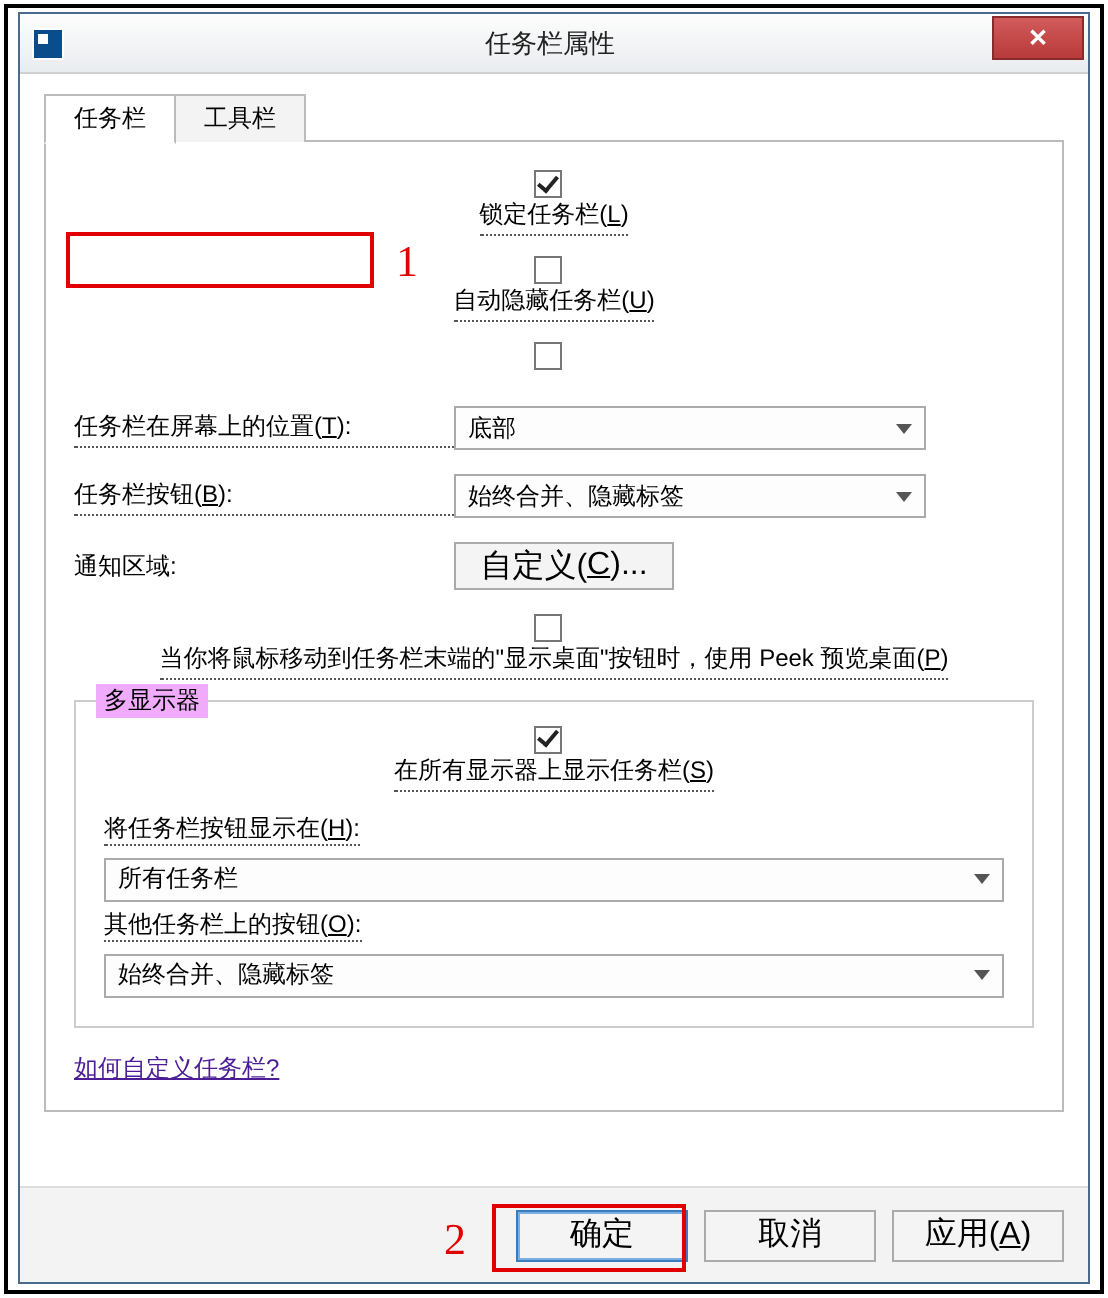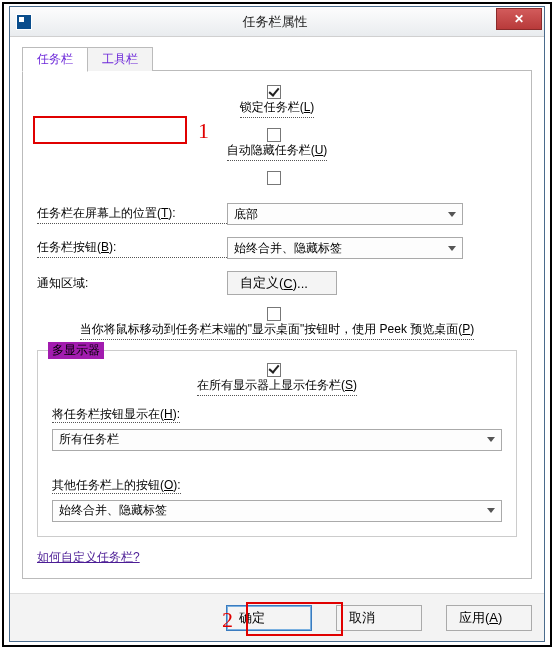--- a/index.html
+++ b/index.html
@@ -87,21 +87,21 @@
     height: 24px;
   }
   .tab {
     padding: 3px 14px 0 14px;
     border: 1px solid #bbb;
     border-bottom: none;
     background: #f3f3f3;
     margin-right: -1px;
     height: 24px;
     font-size: 12px;
-    color: #6d28d9;
+    color: #000000;
     position: relative;
     top: 0;
   }
   .tab.active {
     background: #fff;
     height: 25px;
     top: 0;
     z-index: 2;
     border-bottom: 1px solid #fff;
     margin-bottom: -1px;
@@ -167,34 +167,35 @@
     border-right: 4px solid transparent;
     border-top: 5px solid #555;
   }
   .btn {
     border: 1px solid #aaa;
     background: #f4f4f4;
     height: 24px;
     padding: 0 12px;
     display: inline-flex;
     align-items: center;
+    justify-content: center;
     min-width: 90px;
-    font-size: 13px;
+    font-size: 16px;
   }
   .fieldset {
     border: 1px solid #ccc;
     margin-top: 6px;
     padding: 12px 14px 14px 14px;
     position: relative;
   }
   .fieldset .legend {
     position: absolute;
     top: -9px;
     left: 10px;
-    background: #a21caf;
+    background: #f0abfc;
     padding: 0 4px;
     font-size: 12px;
     font-family: Liberation Serif, serif;
   }
   .wide-select {
     width: 100%;
   }
   .link {
     color: #4c1d95;
     text-decoration: underline;
@@ -202,21 +203,21 @@
     display: inline-block;
   }
   .button-bar {
     height: 48px;
     border-top: 1px solid #ddd;
     background: #f3f3f3;
     display: flex;
     align-items: center;
     justify-content: flex-end;
     padding: 0 12px;
-    gap: 24px;
+    gap: 8px;
     position: relative;
   }
   .button-bar .btn { min-width: 86px; height: 26px; }
   .btn.default { border: 1px solid #3a7bbf; box-shadow: 0 0 0 1px #7ab0e0 inset; }
   .anno-red { position: absolute; border: 2px solid #e00000; pointer-events: none; }
   .anno-num {
     position: absolute;
     color: #e00000;
     font-family: "Times New Roman", serif;
     font-size: 22px;
@@ -307,21 +308,21 @@
           <span class="lbl dotted">
             <span>在所有显示器上显示任务栏(</span><span class="underline-access">S</span><span>)</span>
           </span>
         </div>
 
         <div style="margin-bottom:6px">
           <span class="dotted">
             <span>将任务栏按钮显示在(</span><span class="underline-access">H</span><span>):</span>
           </span>
         </div>
-        <div class="select wide-select" style="margin-bottom:26px">
+        <div class="select wide-select" style="margin-bottom:3px">
           <span>所有任务栏</span>
           <span class="arrow"></span>
         </div>
 
         <div style="margin-bottom:6px">
           <span class="dotted">
             <span>其他任务栏上的按钮(</span><span class="underline-access">O</span><span>):</span>
           </span>
         </div>
         <div class="select wide-select">

